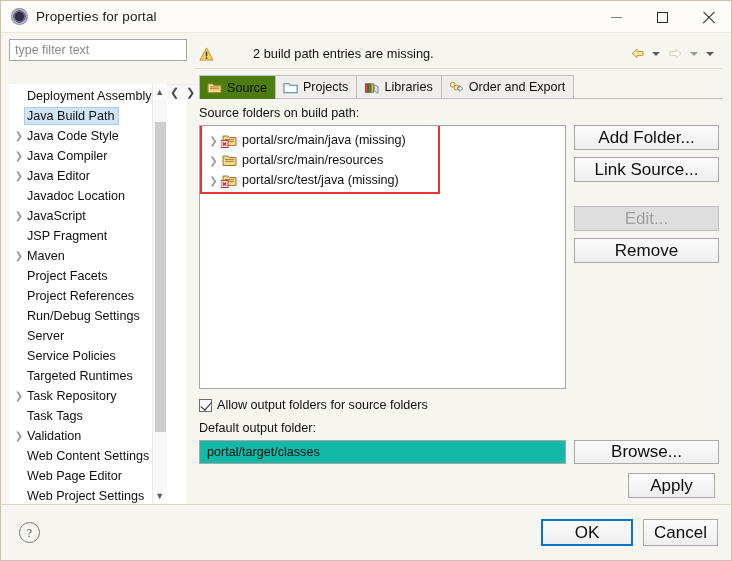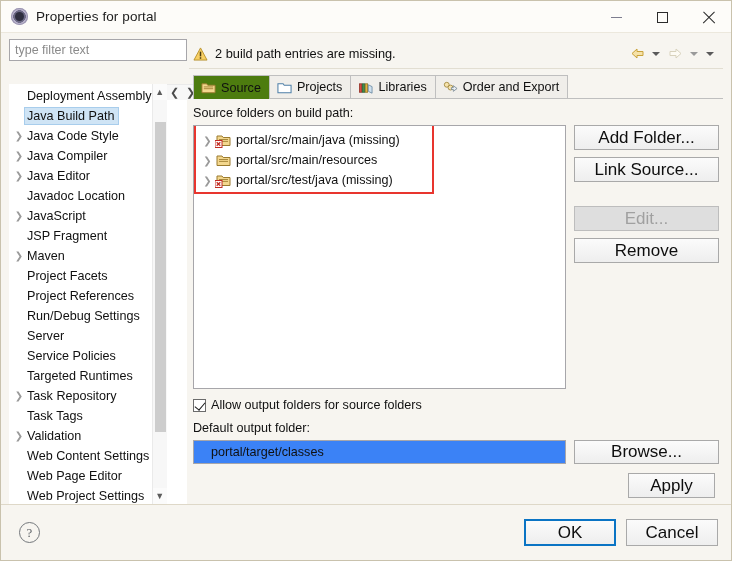--- a/index.html
+++ b/index.html
@@ -79,21 +79,21 @@
     width: 16px; height: 1.4px; background: #2b2b2b;
   }
   .glyph-close::before { transform: rotate(45deg); }
   .glyph-close::after  { transform: rotate(-45deg); }
 
   
   .body-area {
     flex: 1 1 auto;
     display: flex;
     padding: 6px 8px 0 8px;
-    gap: 2px;
+    gap: 8px;
     min-height: 0;
   }
 
   
   .left-col {
     width: 178px;
     flex: 0 0 178px;
     display: flex;
     flex-direction: column;
     min-height: 0;
@@ -221,20 +221,21 @@
     position: relative;
   }
   .warn-icon {
     width: 15px; height: 14px;
     margin-right: 7px;
     flex: 0 0 auto;
   }
   .msg-text {
     font-size: 12.8px;
     color: #111;
+    margin-left: 32px;
   }
   .nav-group {
     position: absolute;
     right: 6px; top: 0; bottom: 0;
     display: flex;
     align-items: center;
     gap: 2px;
   }
   .nav-arrow { width: 20px; height: 20px; display:flex; align-items:center; justify-content:center; }
   .nav-caret {
@@ -389,24 +390,24 @@
   .out-label { margin-top: 9px; font-size: 12.6px; color: #101010; }
   .out-row {
     display: flex;
     gap: 8px;
     margin-top: 5px;
   }
   .text-input {
     flex: 1 1 auto;
     height: 24px;
     border: 1px solid #a7a6aa;
-    background: #3b82f6;
+    background: #14b8a6;
     font-size: 12.6px;
     color: #101010;
-    padding: 0 17px;
+    padding: 0 7px;
     font-family: "Liberation Sans", sans-serif;
     outline: none;
     min-width: 0;
   }
   .btn.browse { width: 145px; flex: 0 0 145px; height: 24px; }
 
   .apply-row {
     flex: 0 0 auto;
     display: flex;
     justify-content: flex-end;
@@ -436,21 +437,21 @@
     position: absolute;
     right: 13px;
     display: flex;
     gap: 10px;
   }
   .btn.ok {
     width: 92px; height: 27px;
     border: 2px solid #0a74c4;
     background: linear-gradient(#fbfbfb, #eeeeee);
   }
-  .btn.cancel { width: 92px; height: 27px; }
+  .btn.cancel { width: 75px; height: 27px; }
 </style>
 </head>
 <body>
 
 <div class="window">
 
   <div class="titlebar">
     <div class="title-icon"></div>
     <div class="title-text">Properties for portal</div>
     <div class="win-controls">

